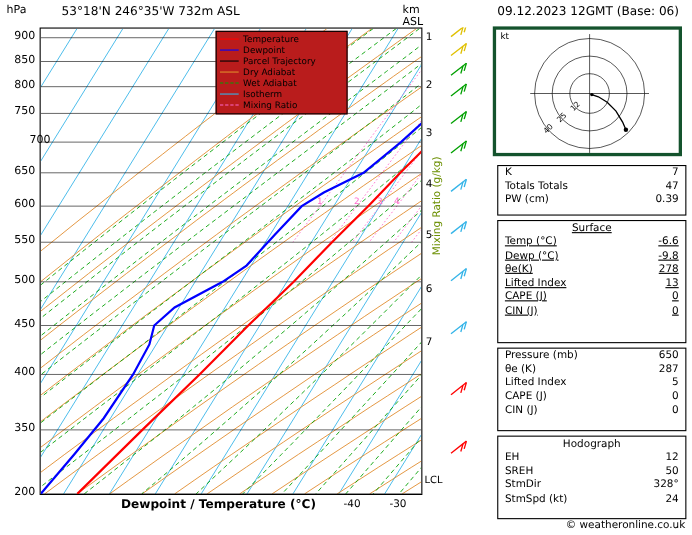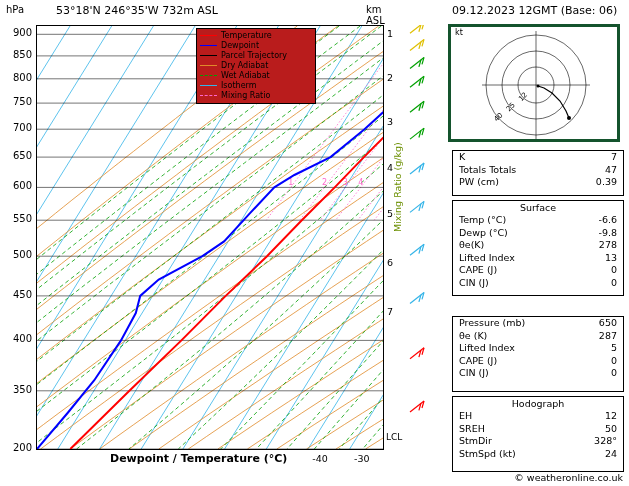--- a/index.html
+++ b/index.html
@@ -113,21 +113,21 @@
     font-size: 8px; color: #000;
   }
 
   
   .panel {
     border: 1px solid #000;
     background: #fff;
     font-size: 9.5px; color: #000;
   }
   #panel-top { left: 452px; top: 150px; width: 172px; height: 46px; }
-  #panel-sfc { left: 452px; top: 200px; width: 172px; height: 96px; }
+  #panel-sfc { left: 452px; top: 200px; width: 172px; height: 112px; text-decoration: underline; }
   #panel-mu  { left: 452px; top: 316px; width: 172px; height: 76px; }
   #panel-hod { left: 452px; top: 396px; width: 172px; height: 76px; }
 
   .panel-head {
     text-align: center;
     font-size: 9.5px;
     padding: 1px 0 1px 0;
   }
   .prow {
     display: flex;
@@ -274,21 +274,21 @@
 
   <div id="p-ticks">
       <div class="abs p-tick" style="left: 2px; top: 442px;">200</div>
       <div class="abs p-tick" style="left: 2px; top: 383.811px;">350</div>
       <div class="abs p-tick" style="left: 2px; top: 333.406px;">400</div>
       <div class="abs p-tick" style="left: 2px; top: 288.945px;">450</div>
       <div class="abs p-tick" style="left: 2px; top: 249.174px;">500</div>
       <div class="abs p-tick" style="left: 2px; top: 213.196px;">550</div>
       <div class="abs p-tick" style="left: 2px; top: 180.351px;">600</div>
       <div class="abs p-tick" style="left: 2px; top: 150.137px;">650</div>
-      <div class="abs p-tick" style="left: 2px; top: 122.163px;">700</div>
+      <div class="abs p-tick" style="left: 16px; top: 122.163px;">700</div>
       <div class="abs p-tick" style="left: 2px; top: 96.1192px;">750</div>
       <div class="abs p-tick" style="left: 2px; top: 71.7572px;">800</div>
       <div class="abs p-tick" style="left: 2px; top: 48.8727px;">850</div>
       <div class="abs p-tick" style="left: 2px; top: 27.2966px;">900</div>
     </div>
 
   <div id="t-ticks">
       <div class="abs t-tick" style="left: 306.103px; top: 453px;">-40</div>
       <div class="abs t-tick" style="left: 347.79px; top: 453px;">-30</div>
     </div>

